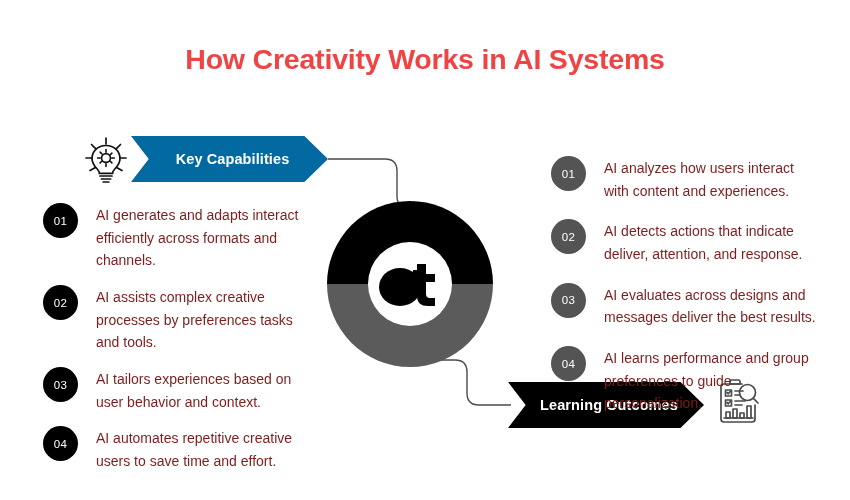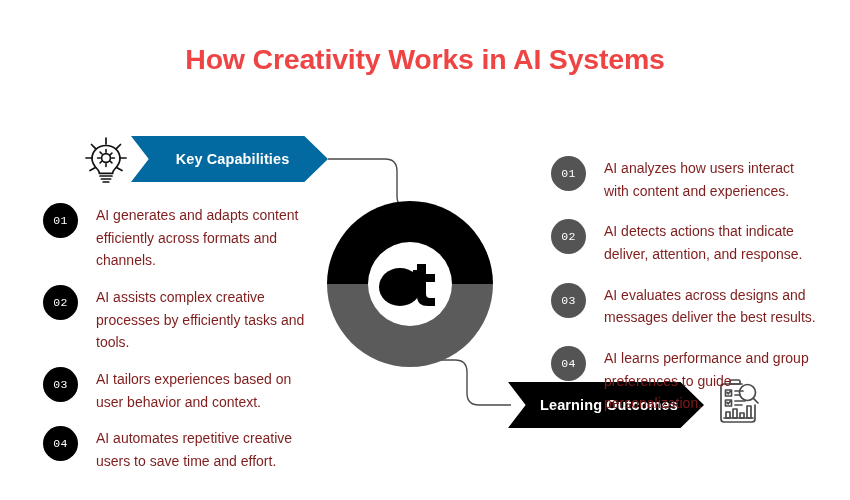--- a/index.html
+++ b/index.html
@@ -135,21 +135,20 @@
     width: 35px;
     height: 35px;
     border-radius: 50%;
     display: flex;
     align-items: center;
     justify-content: center;
     color: #ffffff;
     font-size: 11.5px;
     font-weight: normal;
     letter-spacing: 0.3px;
-    font-family: Liberation Mono, monospace;
   }
   #list-left .badge { background: #000000; }
   #list-right .badge { background: #545454; }
 
   .item-text {
     margin-left: 18px;
     font-size: 14px;
     line-height: 1.62;
     color: #7f1d1d;
     padding-top: 1px;
@@ -231,25 +230,25 @@
                    Q53 42 53 38 L53 26 L62 26 L62 18 L53 18 L53 8 Z"></path>
           <path d="M40 14 L48 14 L48 24 L40 24 Z"></path>
         </g>
       </svg>
     </div>
   </div>
 
   <div class="list" id="list-left">
     <div class="list-item">
       <div class="badge">01</div>
-      <div class="item-text">AI generates and adapts content efficiently across formats and channels.</div>
+      <div class="item-text">AI generates and adapts interact efficiently across formats and channels.</div>
     </div>
     <div class="list-item">
       <div class="badge">02</div>
-      <div class="item-text">AI assists complex creative processes by efficiently tasks and tools.</div>
+      <div class="item-text">AI assists complex creative processes by preferences tasks and tools.</div>
     </div>
     <div class="list-item">
       <div class="badge">03</div>
       <div class="item-text">AI tailors experiences based on user behavior and context.</div>
     </div>
     <div class="list-item">
       <div class="badge">04</div>
       <div class="item-text">AI automates repetitive creative users to save time and effort.</div>
     </div>
   </div>

